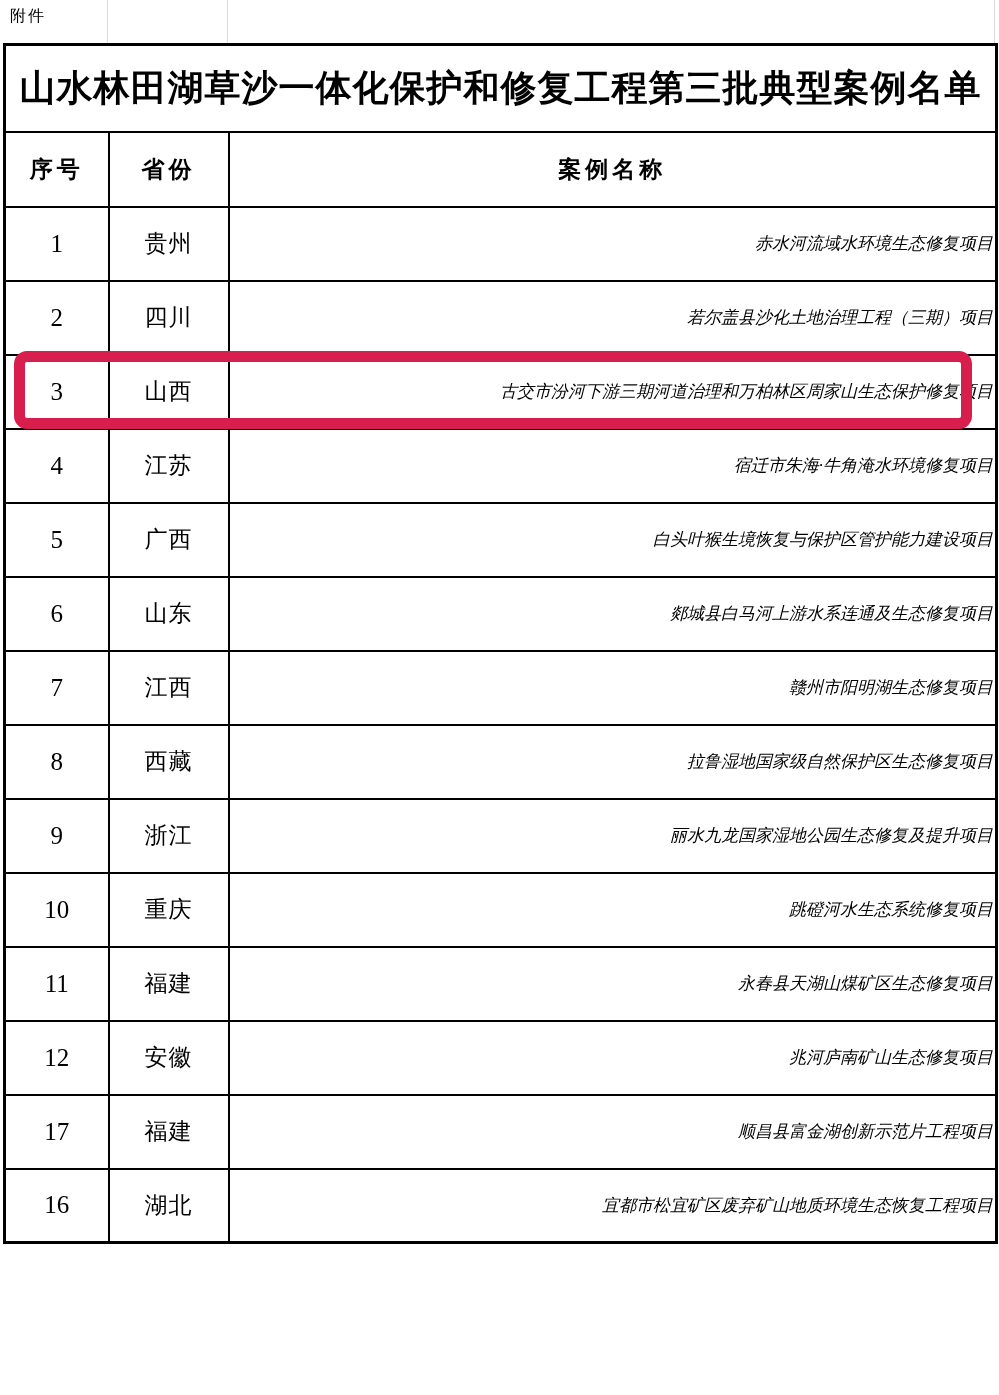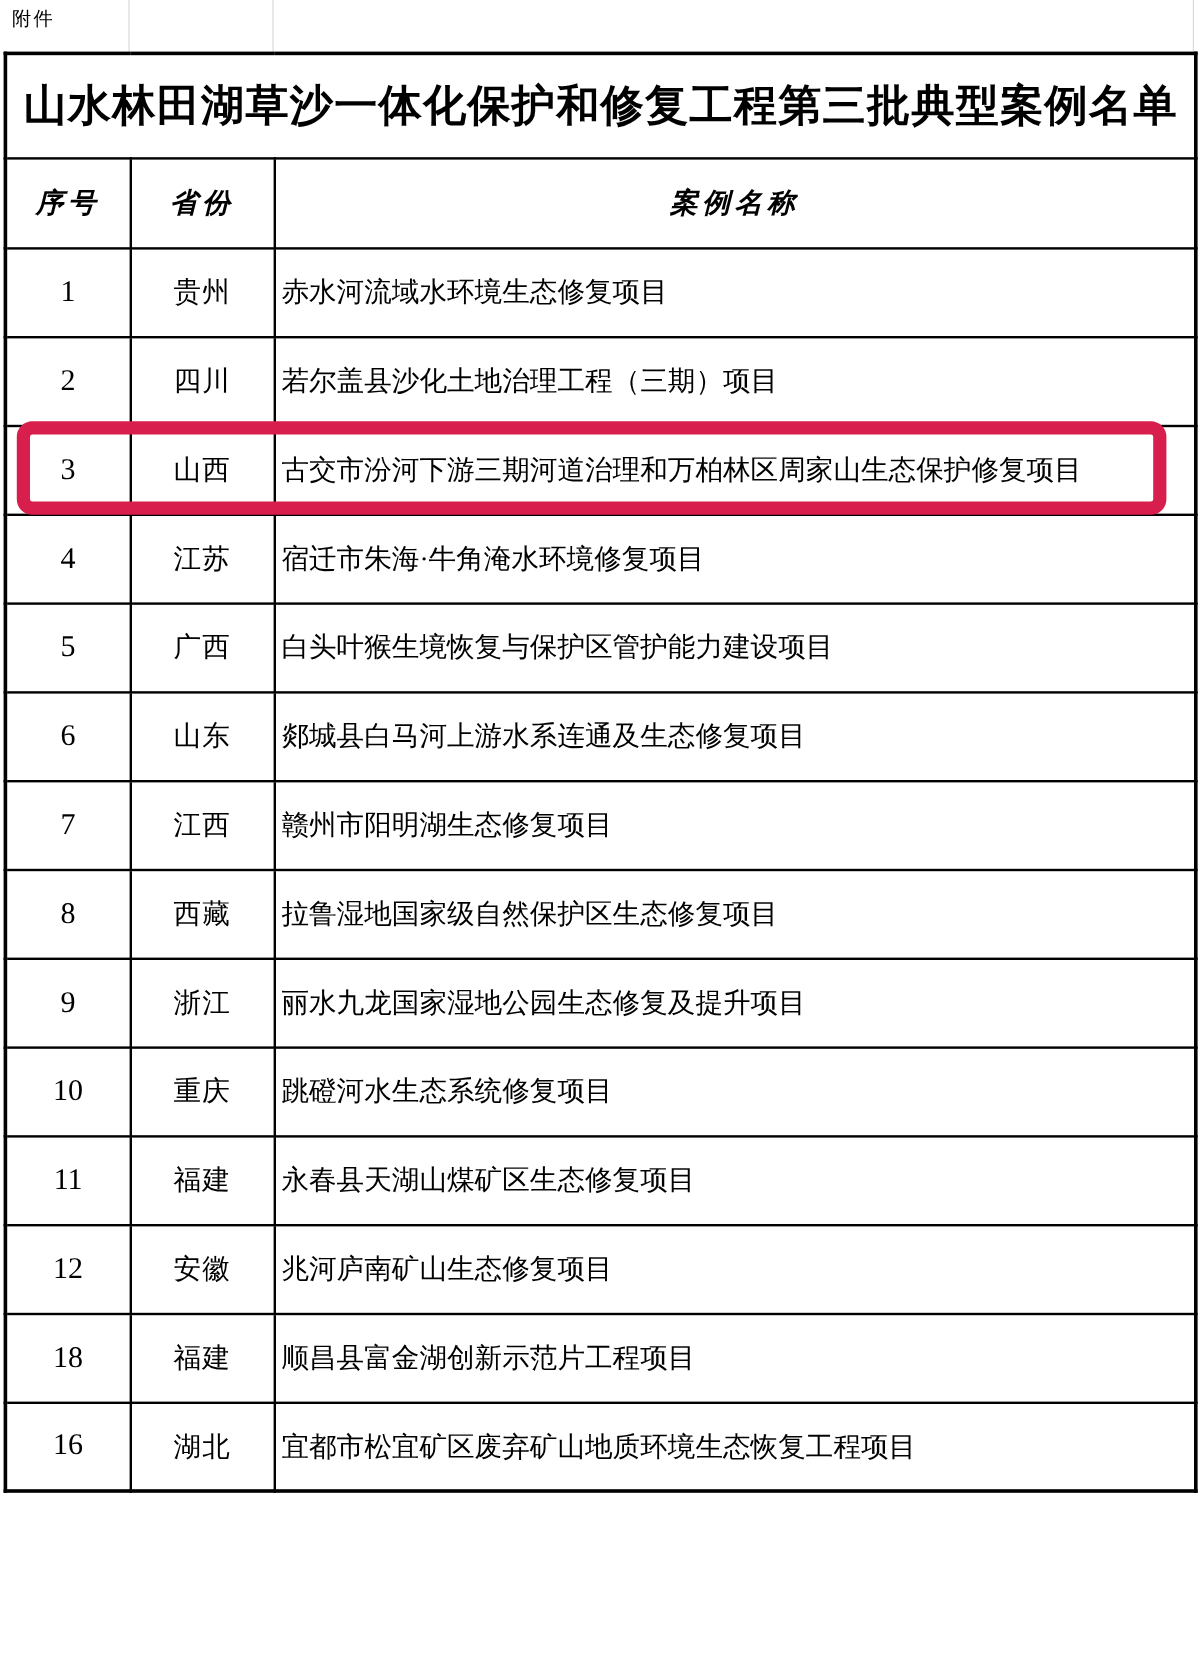--- a/index.html
+++ b/index.html
@@ -60,41 +60,41 @@
     letter-spacing: 1px;
     padding: 15px 4px;
   }
   tr.header-row { height: 75px; }
   th.col-header {
     font-size: 23px;
     font-weight: 700;
     text-align: center;
     vertical-align: middle;
     letter-spacing: 4px;
-    font-style: italic;
   }
   tr.data-row { height: 74px; }
   td.no {
     font-size: 25px;
     text-align: center;
     vertical-align: middle;
   }
   td.province {
     font-size: 23px;
     text-align: center;
     vertical-align: middle;
     letter-spacing: 1px;
     margin-top: 45px;
   }
   td.case {
-    font-size: 23px;
-    text-align: left;
+    font-size: 17px;
+    text-align: right;
     vertical-align: middle;
     padding-left: 5px;
     padding-right: 2px;
+    font-style: italic;
   }
 
   .highlight-box {
     position: absolute;
     left: 14px;
     top: 351px;
     width: 958px;
     height: 78px;
     box-sizing: border-box;
     border: 11px solid #d81e4c;
@@ -180,21 +180,21 @@
         <td class="no">11</td>
         <td class="province">福建</td>
         <td class="case">永春县天湖山煤矿区生态修复项目</td>
       </tr>
       <tr class="data-row">
         <td class="no">12</td>
         <td class="province">安徽</td>
         <td class="case">兆河庐南矿山生态修复项目</td>
       </tr>
       <tr class="data-row">
-        <td class="no">18</td>
+        <td class="no">17</td>
         <td class="province">福建</td>
         <td class="case">顺昌县富金湖创新示范片工程项目</td>
       </tr>
       <tr class="data-row">
         <td class="no">16</td>
         <td class="province">湖北</td>
         <td class="case">宜都市松宜矿区废弃矿山地质环境生态恢复工程项目</td>
       </tr>
     </tbody>
 </table>

